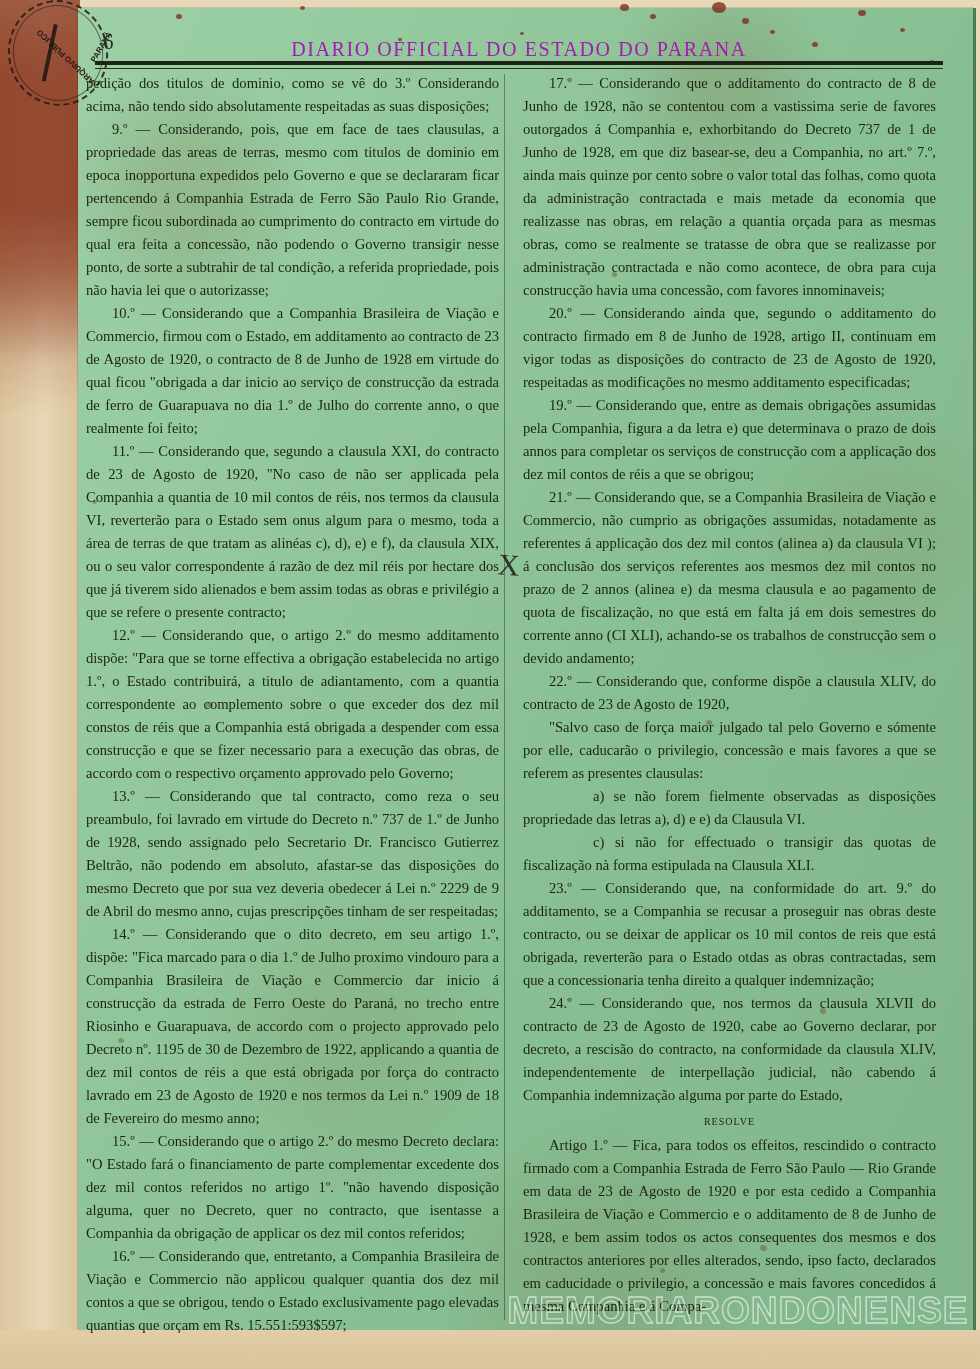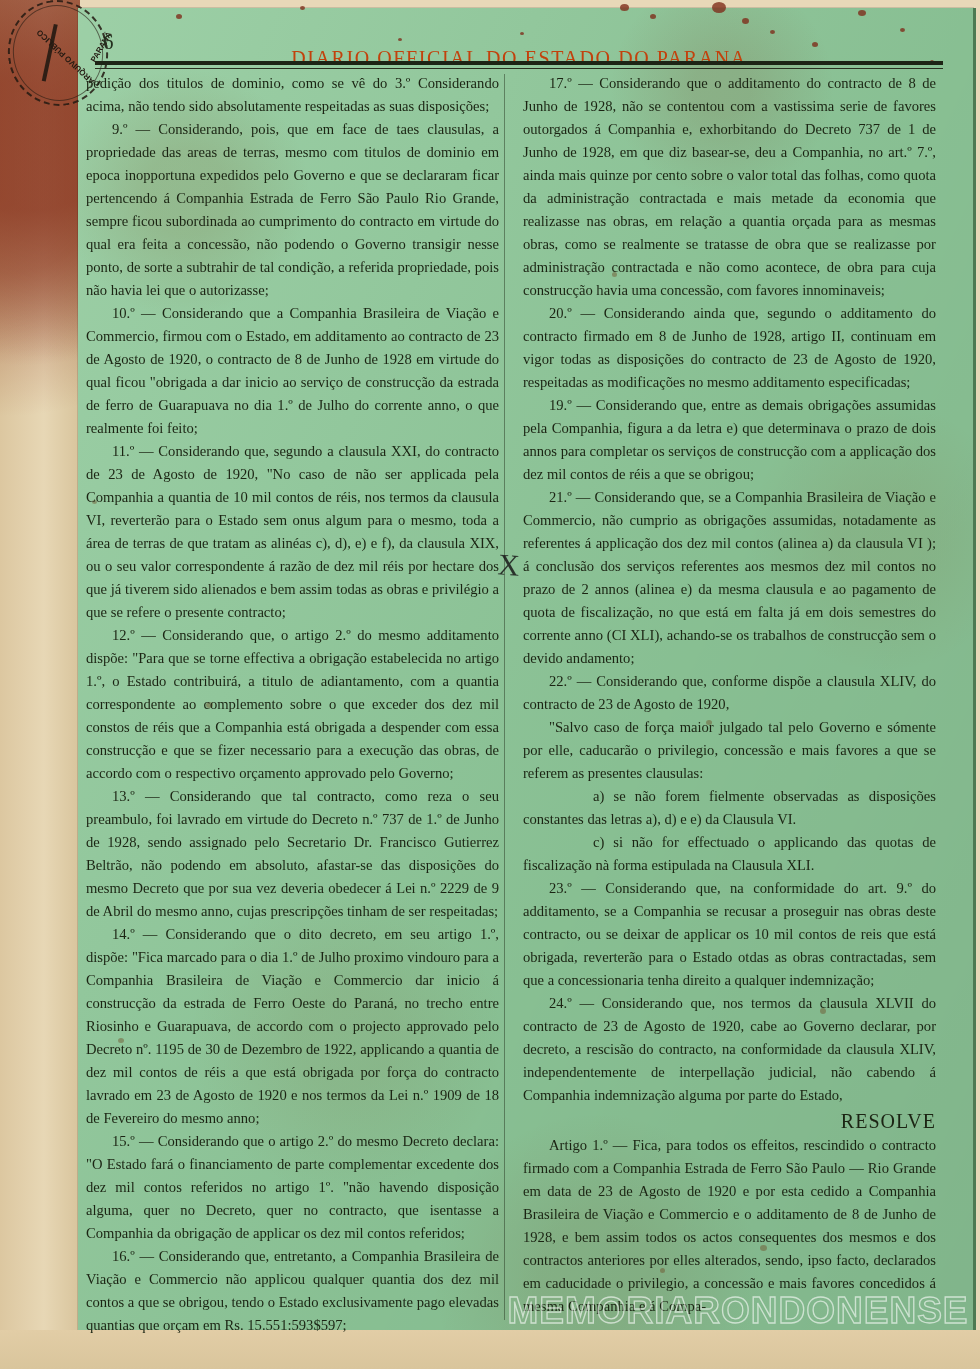--- a/index.html
+++ b/index.html
@@ -88,23 +88,23 @@
 
   
   #masthead{
     position:absolute;left:95px;top:30px;width:848px;height:34px;
   }
   #page-number{
     position:absolute;left:8px;top:0;
     font-size:21px;color:#24301f;letter-spacing:.5px;
   }
   #masthead-title{
-    position:absolute;left:0;top:17px;width:848px;
+    position:absolute;left:0;top:8px;width:848px;
     text-align:center;
-    font-size:20px;letter-spacing:1.6px;color:#c2410c;
+    font-size:20px;letter-spacing:1.6px;color:#a21caf;
     font-variant:small-caps;
   }
   #rule-thick{
     position:absolute;left:0;top:31px;width:848px;height:4px;
     background:#1d2415;
   }
   #rule-thin{
     position:absolute;left:0;top:38px;width:848px;height:1px;
     background:#2a3120;
   }
@@ -123,21 +123,21 @@
     text-justify:inter-word;
     hyphens:manual;
   }
   #col-divider{
     position:absolute;left:504px;top:74px;width:1px;height:1246px;
     background:rgba(30,45,25,.45);
   }
   .col p{margin:0;text-indent:26px;}
   .col p.noindent{text-indent:0;}
   .col p.sub{text-indent:70px;}
-  .col p.center{text-indent:0;text-align:right;letter-spacing:1px;font-size:20px;margin:3px 0 1px;}
+  .col p.center{text-indent:0;text-align:center;letter-spacing:1px;font-size:10px;margin:3px 0 1px;}
 
   
   #pencil-x{
     position:absolute;left:498px;top:548px;
     font-size:30px;color:#1a1a1a;opacity:.85;
     font-family:"Liberation Serif", serif;
     transform:rotate(4deg);
   }
 
   
@@ -221,22 +221,22 @@
       <p>16.º — Considerando que, entretanto, a Companhia Brasileira de Viação e Commercio não applicou qualquer quantia dos dez mil contos a que se obrigou, tendo o Estado exclusivamente pago elevadas quantias que orçam em Rs. 15.551:593$597;</p>
     </div>
 
     <div class="col" id="right-col">
       <p>17.º — Considerando que o additamento do contracto de 8 de Junho de 1928, não se contentou com a vastissima serie de favores outorgados á Companhia e, exhorbitando do Decreto 737 de 1 de Junho de 1928, em que diz basear-se, deu a Companhia, no art.º 7.º, ainda mais quinze por cento sobre o valor total das folhas, como quota da administração contractada e mais metade da economia que realizasse nas obras, em relação a quantia orçada para as mesmas obras, como se realmente se tratasse de obra que se realizasse por administração contractada e não como acontece, de obra para cuja construcção havia uma concessão, com favores innominaveis;</p>
       <p>20.º — Considerando ainda que, segundo o additamento do contracto firmado em 8 de Junho de 1928, artigo II, continuam em vigor todas as disposições do contracto de 23 de Agosto de 1920, respeitadas as modificações no mesmo additamento especificadas;</p>
       <p>19.º — Considerando que, entre as demais obrigações assumidas pela Companhia, figura a da letra e) que determinava o prazo de dois annos para completar os serviços de construcção com a applicação dos dez mil contos de réis a que se obrigou;</p>
       <p>21.º — Considerando que, se a Companhia Brasileira de Viação e Commercio, não cumprio as obrigações assumidas, notadamente as referentes á applicação dos dez mil contos (alinea a) da clausula VI ); á conclusão dos serviços referentes aos mesmos dez mil contos no prazo de 2 annos (alinea e) da mesma clausula e ao pagamento de quota de fiscalização, no que está em falta já em dois semestres do corrente anno (CI XLI), achando-se os trabalhos de construcção sem o devido andamento;</p>
       <p>22.º — Considerando que, conforme dispõe a clausula XLIV, do contracto de 23 de Agosto de 1920,</p>
       <p>"Salvo caso de força maior julgado tal pelo Governo e sómente por elle, caducarão o privilegio, concessão e mais favores a que se referem as presentes clausulas:</p>
-      <p class="sub">a) se não forem fielmente observadas as disposições constantes das letras a), d) e e) da Clausula VI.</p>
-      <p class="sub">c) si não for effectuado o applicando das quotas de fiscalização nà forma estipulada na Clausula XLI.</p>
+      <p class="sub">a) se não forem fielmente observadas as disposições propriedade das letras a), d) e e) da Clausula VI.</p>
+      <p class="sub">c) si não for effectuado o transigir das quotas de fiscalização nà forma estipulada na Clausula XLI.</p>
       <p>23.º — Considerando que, na conformidade do art. 9.º do additamento, se a Companhia se recusar a proseguir nas obras deste contracto, ou se deixar de applicar os 10 mil contos de reis que está obrigada, reverterão para o Estado otdas as obras contractadas, sem que a concessionaria tenha direito a qualquer indemnização;</p>
       <p>24.º — Considerando que, nos termos da clausula XLVII do contracto de 23 de Agosto de 1920, cabe ao Governo declarar, por decreto, a rescisão do contracto, na conformidade da clausula XLIV, independentemente de interpellação judicial, não cabendo á Companhia indemnização alguma por parte do Estado,</p>
       <p class="center">RESOLVE</p>
       <p>Artigo 1.º — Fica, para todos os effeitos, rescindido o contracto firmado com a Companhia Estrada de Ferro São Paulo — Rio Grande em data de 23 de Agosto de 1920 e por esta cedido a Companhia Brasileira de Viação e Commercio e o additamento de 8 de Junho de 1928, e bem assim todos os actos consequentes dos mesmos e dos contractos anteriores por elles alterados, sendo, ipso facto, declarados em caducidade o privilegio, a concessão e mais favores concedidos á mesma Companhia e á Compa-</p>
     </div>
 
   </div>
 
   <div id="pencil-x">X</div>
 

